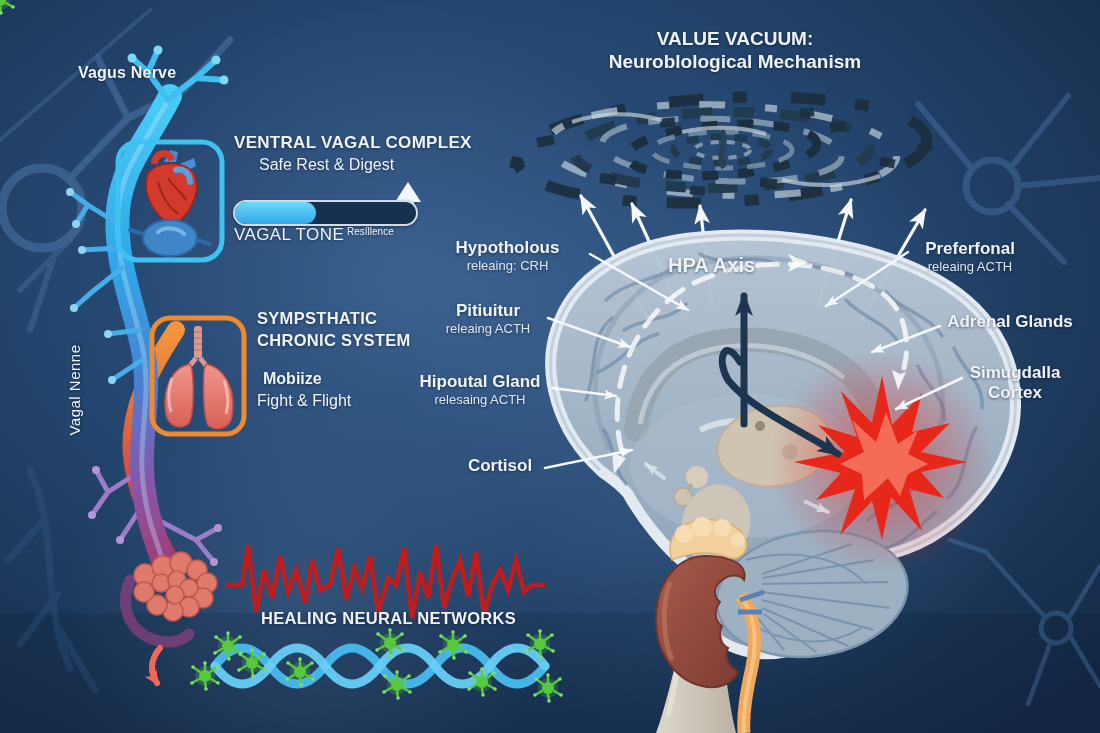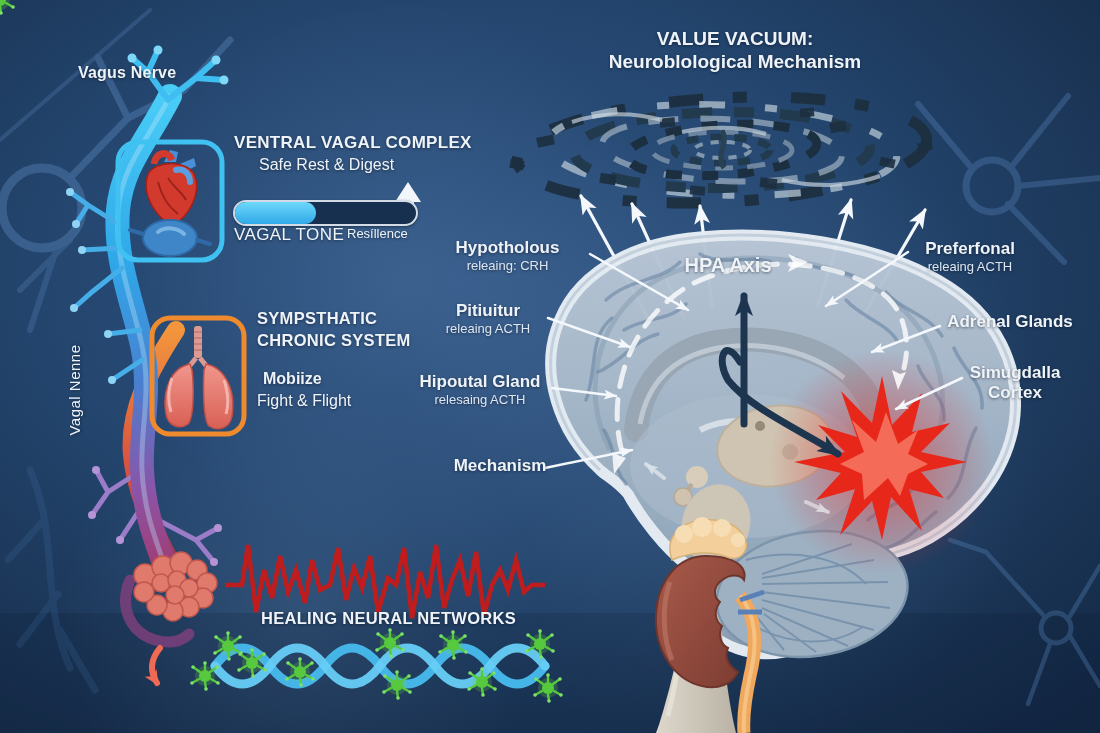--- a/index.html
+++ b/index.html
@@ -382,52 +382,52 @@
 
 <div class="txt vertical" style="left:74px;top:390px;">Vagal Nenne</div>
 
 <div class="txt caps" style="left:234px;top:133px;font-size:17px;">VENTRAL VAGAL COMPLEX</div>
 <div class="txt sub" style="left:234px;top:156px;margin-left:25px;">Safe Rest &amp; Digest</div>
 
 <div id="tone-bar">
   <div id="tone-fill" style="width: 45%;"></div>
 </div>
 <div class="txt" style="left:234px;top:225px;font-size:17px;letter-spacing:.4px;">VAGAL TONE</div>
-<div class="txt" style="left:347px;top:226px;font-size:13px;">Resíllence</div>
+<div class="txt" style="left:347px;top:226px;font-size:10px;">Resíllence</div>
 
 <div class="txt caps" style="left:257px;top:309px;">SYMPSTHATIC</div>
 <div class="txt caps" style="left:257px;top:331px;">CHRONIC SYSTEM</div>
 <div class="txt b" style="left:263px;top:370px;font-size:16px;">Mobiize</div>
 <div class="txt sub" style="left:257px;top:392px;">Fight &amp; Flight</div>
 
 <div class="txt caps" style="left:261px;top:609px;">HEALING NEURAL NETWORKS</div>
 
 <div class="txt ctr title-wrap" style="left:560px;top:27px;width:350px;">
   <div>VALUE VACUUM:</div>
   <div>Neuroblological Mechanism</div>
 </div>
 
-<div class="txt b" style="left:668px;top:254px;width:120px;text-align:center;font-size:20px;">HPA Axis</div>
+<div class="txt b" style="left:668px;top:254px;width:120px;font-size:20px;">HPA Axis</div>
 
 <div class="txt ctr" style="left:430px;top:238px;width:155px;">
   <div class="lblname">Hypotholous</div>
   <div class="lblsub">releaing: CRH</div>
 </div>
 
 <div class="txt ctr" style="left:408px;top:301px;width:160px;">
   <div class="lblname">Pitiuitur</div>
   <div class="lblsub">releaing ACTH</div>
 </div>
 
 <div class="txt ctr" style="left:400px;top:372px;width:160px;">
   <div class="lblname">Hipoutal Gland</div>
   <div class="lblsub">relesaing ACTH</div>
 </div>
 
-<div class="txt lblname" style="left:450px;top:456px;width:100px;text-align:center;">Mechanism</div>
+<div class="txt lblname" style="left:450px;top:456px;width:100px;text-align:center;">Cortisol</div>
 
 <div class="txt ctr" style="left:890px;top:239px;width:160px;">
   <div class="lblname">Preferfonal</div>
   <div class="lblsub">releaing ACTH</div>
 </div>
 
 <div class="txt lblname" style="left:930px;top:312px;width:160px;text-align:center;">Adrenal Glands</div>
 
 <div class="txt ctr" style="left:950px;top:363px;width:130px;">
   <div class="lblname">Simugdalla</div>

